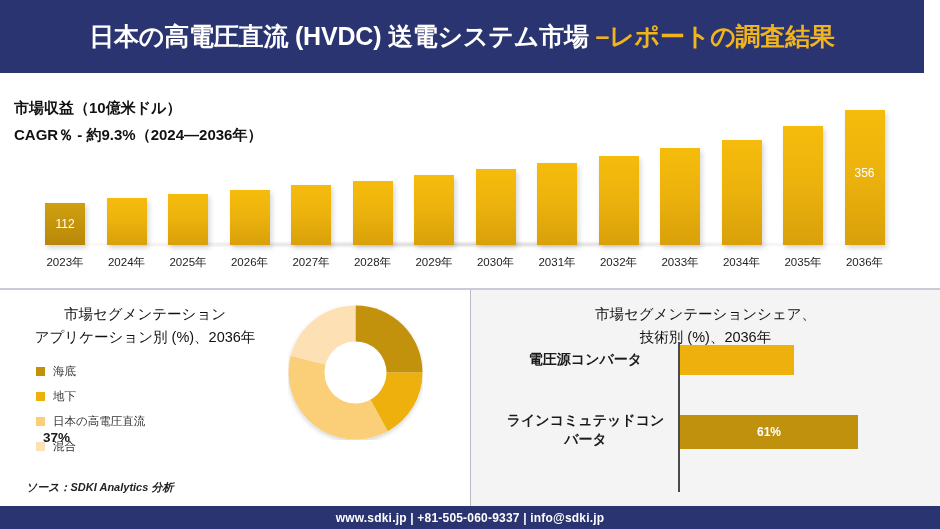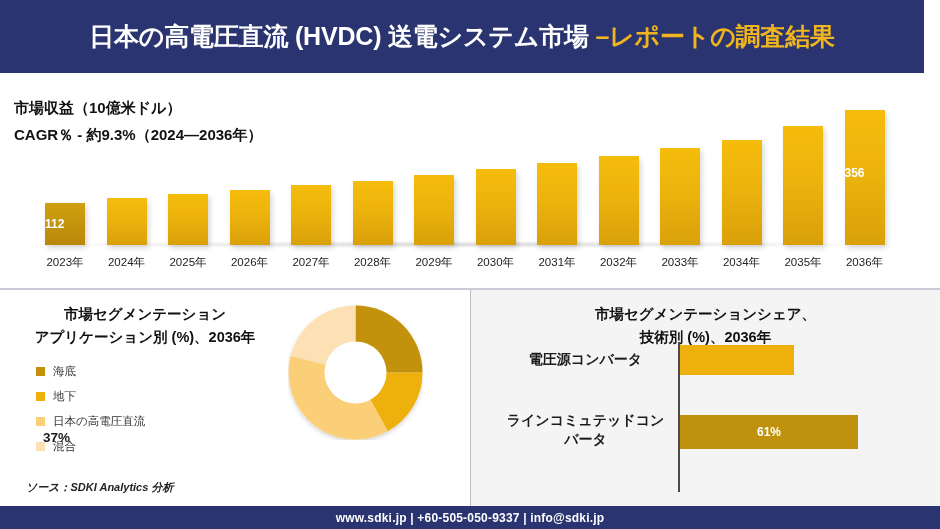--- a/index.html
+++ b/index.html
@@ -76,22 +76,22 @@
     box-shadow: 2px 3px 5px rgba(0,0,0,0.16);
   }
   .bar-rect.dark {
     background: linear-gradient(180deg, #cf9f10 0%, #c5940c 50%, #b8870a 100%);
   }
   .bar-value {
     position: absolute;
     left: 0; right: 0;
     color: #ffffff;
     font-size: 12px;
-    font-weight: bold;
-    text-align: left;
+    font-weight: normal;
+    text-align: center;
   }
   .bar-label {
     position: absolute;
     left: -6px;
     width: 58px;
     bottom: -25px;
     font-size: 11.5px;
     color: #222222;
     text-align: center;
     white-space: nowrap;
@@ -120,21 +120,21 @@
     border-right: 1px solid #b9bcc6;
   }
   .panel-right {
     position: absolute;
     left: 471px; top: 0;
     width: 469px; height: 218px;
     background: #f4f4f4;
   }
   .panel-title {
     font-size: 14.5px;
-    font-weight: bold;
+    font-weight: normal;
     color: #111111;
     line-height: 23px;
     text-align: center;
     white-space: nowrap;
   }
   .left-title {
     position: absolute;
     left: 0; top: 13px;
     width: 290px;
   }
@@ -382,16 +382,16 @@
             <div class="hbar-label" style="top: 121px; left: 32px;">ラインコミュテッドコンバータ</div>
             <div class="hbar-rect" style="top: 125px; width: 178px; height: 34px; background: rgb(191, 145, 12);">
               <div class="hbar-value" style="top: 10px;">61%</div>
             </div>
           </div>
         </div>
     </div>
   </div>
 
   <div class="footer-band">
-    <div class="footer-text">www.sdki.jp | +60-505-050-9337 | info@sdki.jp</div>
+    <div class="footer-text">www.sdki.jp | +81-505-060-9337 | info@sdki.jp</div>
   </div>
 
 </div>
 
 </body></html>

